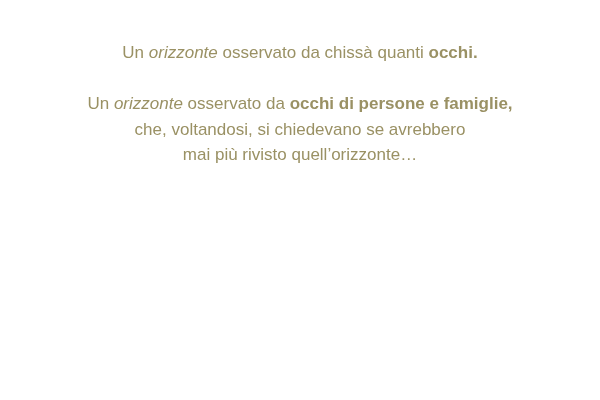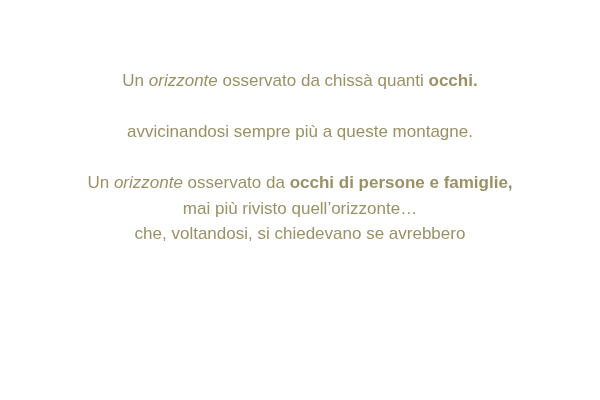--- a/index.html
+++ b/index.html
@@ -10,21 +10,21 @@
     width: 600px;
     height: 400px;
     background: #ffffff;
     overflow: hidden;
     font-family: "Liberation Sans", "DejaVu Sans", sans-serif;
   }
   .slide {
     width: 600px;
     height: 342px;
     box-sizing: border-box;
-    padding-top: 68px;
+    padding-top: 40px;
   }
   .text-block {
     width: 586px;
     margin: 0 auto 0 7px; 
     color: #9a9164;
     font-size: 17px;
     line-height: 25.5px;
     text-align: center;
   }
   .stanza {
@@ -45,31 +45,28 @@
 <div class="slide">
   <div class="text-block">
 
     <div class="stanza">
       <div class="line">
         <span>Un </span><span class="seg-italic">orizzonte</span><span> osservato da chissà quanti </span><span class="seg-bold">occhi.</span>
       </div>
     </div>
 
     <div class="stanza">
-      <div class="line">
-        <span>avvicinandosi sempre più a queste montagne.</span>
-      </div>
     </div>
 
     <div class="stanza">
       <div class="line">
         <span>Un </span><span class="seg-italic">orizzonte</span><span> osservato da </span><span class="seg-bold">occhi di persone e famiglie,</span>
       </div>
       <div class="line">
-        <span>mai più rivisto quell’orizzonte…</span>
+        <span>che, voltandosi, si chiedevano se avrebbero</span>
       </div>
       <div class="line">
-        <span>che, voltandosi, si chiedevano se avrebbero</span>
+        <span>mai più rivisto quell’orizzonte…</span>
       </div>
     </div>
 
   </div>
 </div>
 
 </body></html>

